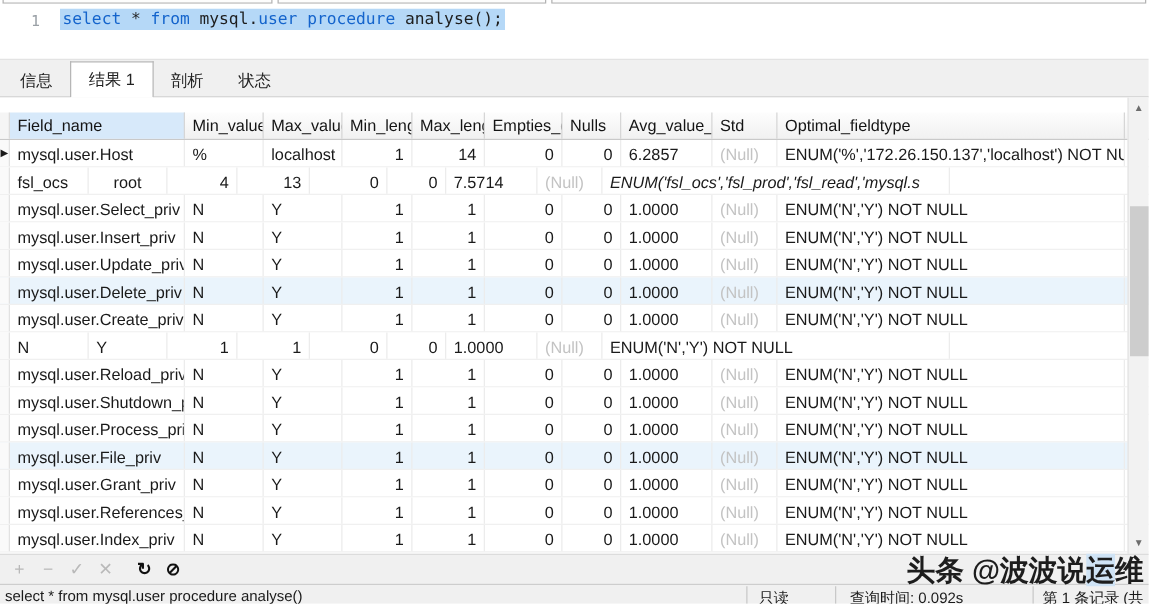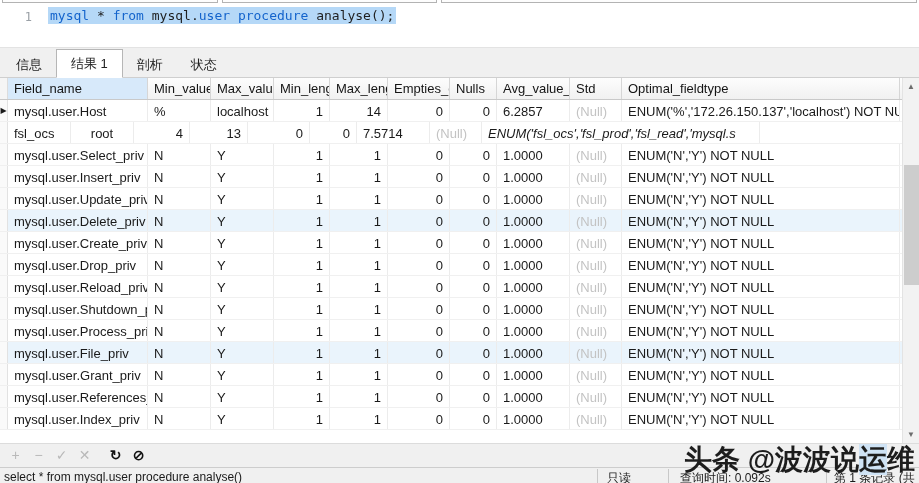--- a/index.html
+++ b/index.html
@@ -26,21 +26,21 @@
     background:#f0f0f0; border-bottom:1px solid #cfcfcf;
     display:flex; align-items:flex-end; padding-left:2px; }
   .tab { height:25px; line-height:25px; padding:0 14px; font-size:13px; color:#222;
     cursor:default; }
   .tab.active { background:#fff; border:1px solid #b6b6b6; border-bottom:1px solid #fff;
     height:29px; line-height:28px; margin-bottom:-1px; z-index:2; }
 
   
   #grid { position:absolute; top:78px; left:0; width:919px; height:365px; background:#fff; }
   .grid-header { display:flex; height:22px; background:linear-gradient(#fdfdfd,#f1f1f1);
-    border-bottom:1px solid #c9c9c9; }
+    border-bottom:1px solid #c9c9c9;margin-top:12px; }
   .hcell { border-right:1px solid #d6d6d6; padding:3px 4px 0 6px; font-size:13px;
     color:#141414; white-space:nowrap; overflow:hidden; }
   .hcell.selected { background:#d7e9fa; }
   .marker-cell { width:8px; flex:none; background:#f5f5f5; border-right:1px solid #dcdcdc; }
   .grid-row { display:flex; height:22px; border-bottom:1px solid #f0f0f0; background:#fff; }
   .grid-row.hl { background:#eaf4fc; }
   .grid-row .marker-cell { background:#fafafa; border-right:1px solid #e2e2e2;
     font-size:8px; line-height:22px; color:#1a1a1a; text-align:center; overflow:visible; }
   .cell { border-right:1px solid #ececec; padding:4px 6px 0 6px; font-size:13px;
     color:#1a1a1a; white-space:nowrap; overflow:hidden; }
@@ -66,36 +66,36 @@
   .tool.gap { margin-left:8px; }
 
   
   #statusbar { position:absolute; top:467px; left:0; width:919px; height:16px;
     background:#f0f0f0; border-top:1px solid #cdcdcd; font-size:12px; color:#1a1a1a; }
   #statusbar .sb { position:absolute; top:2px; white-space:nowrap; }
   .sb-sep { position:absolute; top:1px; width:1px; height:14px; background:#c8c8c8; }
 
   
   #watermark { position:absolute; top:441px; right:4px; z-index:10;
-    font-size:28px; font-weight:bold; color:#1d1d1d; white-space:nowrap; }
+    font-size:23px; font-weight:bold; color:#1d1d1d; white-space:nowrap; }
   #watermark .wm-hl { background:#cfe3f5; }
 </style>
 </head>
 <body>
 
 <div>
   <div class="remnant" style="left:2px;width:216px;"></div>
   <div class="remnant" style="left:222px;width:215px;"></div>
   <div class="remnant" style="left:441px;width:476px;"></div>
 </div>
 
 <div id="editor">
   <div class="line-number">1</div>
   <div class="code-line">
-    <span class="selection" id="code-selection"><span class="kw">mysql </span><span class="plain">* </span><span class="kw">from </span><span class="plain">mysql.</span><span class="kw">user </span><span class="kw">procedure </span><span class="plain">analyse();</span></span>
+    <span class="selection" id="code-selection"><span class="kw">select </span><span class="plain">* </span><span class="kw">from </span><span class="plain">mysql.</span><span class="kw">user </span><span class="kw">procedure </span><span class="plain">analyse();</span></span>
   </div>
 </div>
 
 <div id="tabstrip">
     <div class="tab">信息</div>
     <div class="tab active">结果 1</div>
     <div class="tab">剖析</div>
     <div class="tab">状态</div>
   </div>
 
@@ -199,21 +199,20 @@
         <div class="cell" style="width: 56px; text-align: right;">1</div>
         <div class="cell" style="width: 58px; text-align: right;">1</div>
         <div class="cell" style="width: 62px; text-align: right;">0</div>
         <div class="cell" style="width: 47px; text-align: right;">0</div>
         <div class="cell" style="width: 73px; text-align: left;">1.0000</div>
         <div class="cell null" style="width: 52px; text-align: left;">(Null)</div>
         <div class="cell" style="width: 278px; text-align: left;">ENUM('N','Y') NOT NULL</div>
       </div>
       <div class="grid-row">
         <div class="marker-cell"></div>
-        <div class="cell" style="width: 140px; text-align: left;">mysql.user.Drop_priv</div>
         <div class="cell" style="width: 63px; text-align: left;">N</div>
         <div class="cell" style="width: 63px; text-align: left;">Y</div>
         <div class="cell" style="width: 56px; text-align: right;">1</div>
         <div class="cell" style="width: 58px; text-align: right;">1</div>
         <div class="cell" style="width: 62px; text-align: right;">0</div>
         <div class="cell" style="width: 47px; text-align: right;">0</div>
         <div class="cell" style="width: 73px; text-align: left;">1.0000</div>
         <div class="cell null" style="width: 52px; text-align: left;">(Null)</div>
         <div class="cell" style="width: 278px; text-align: left;">ENUM('N','Y') NOT NULL</div>
       </div>

